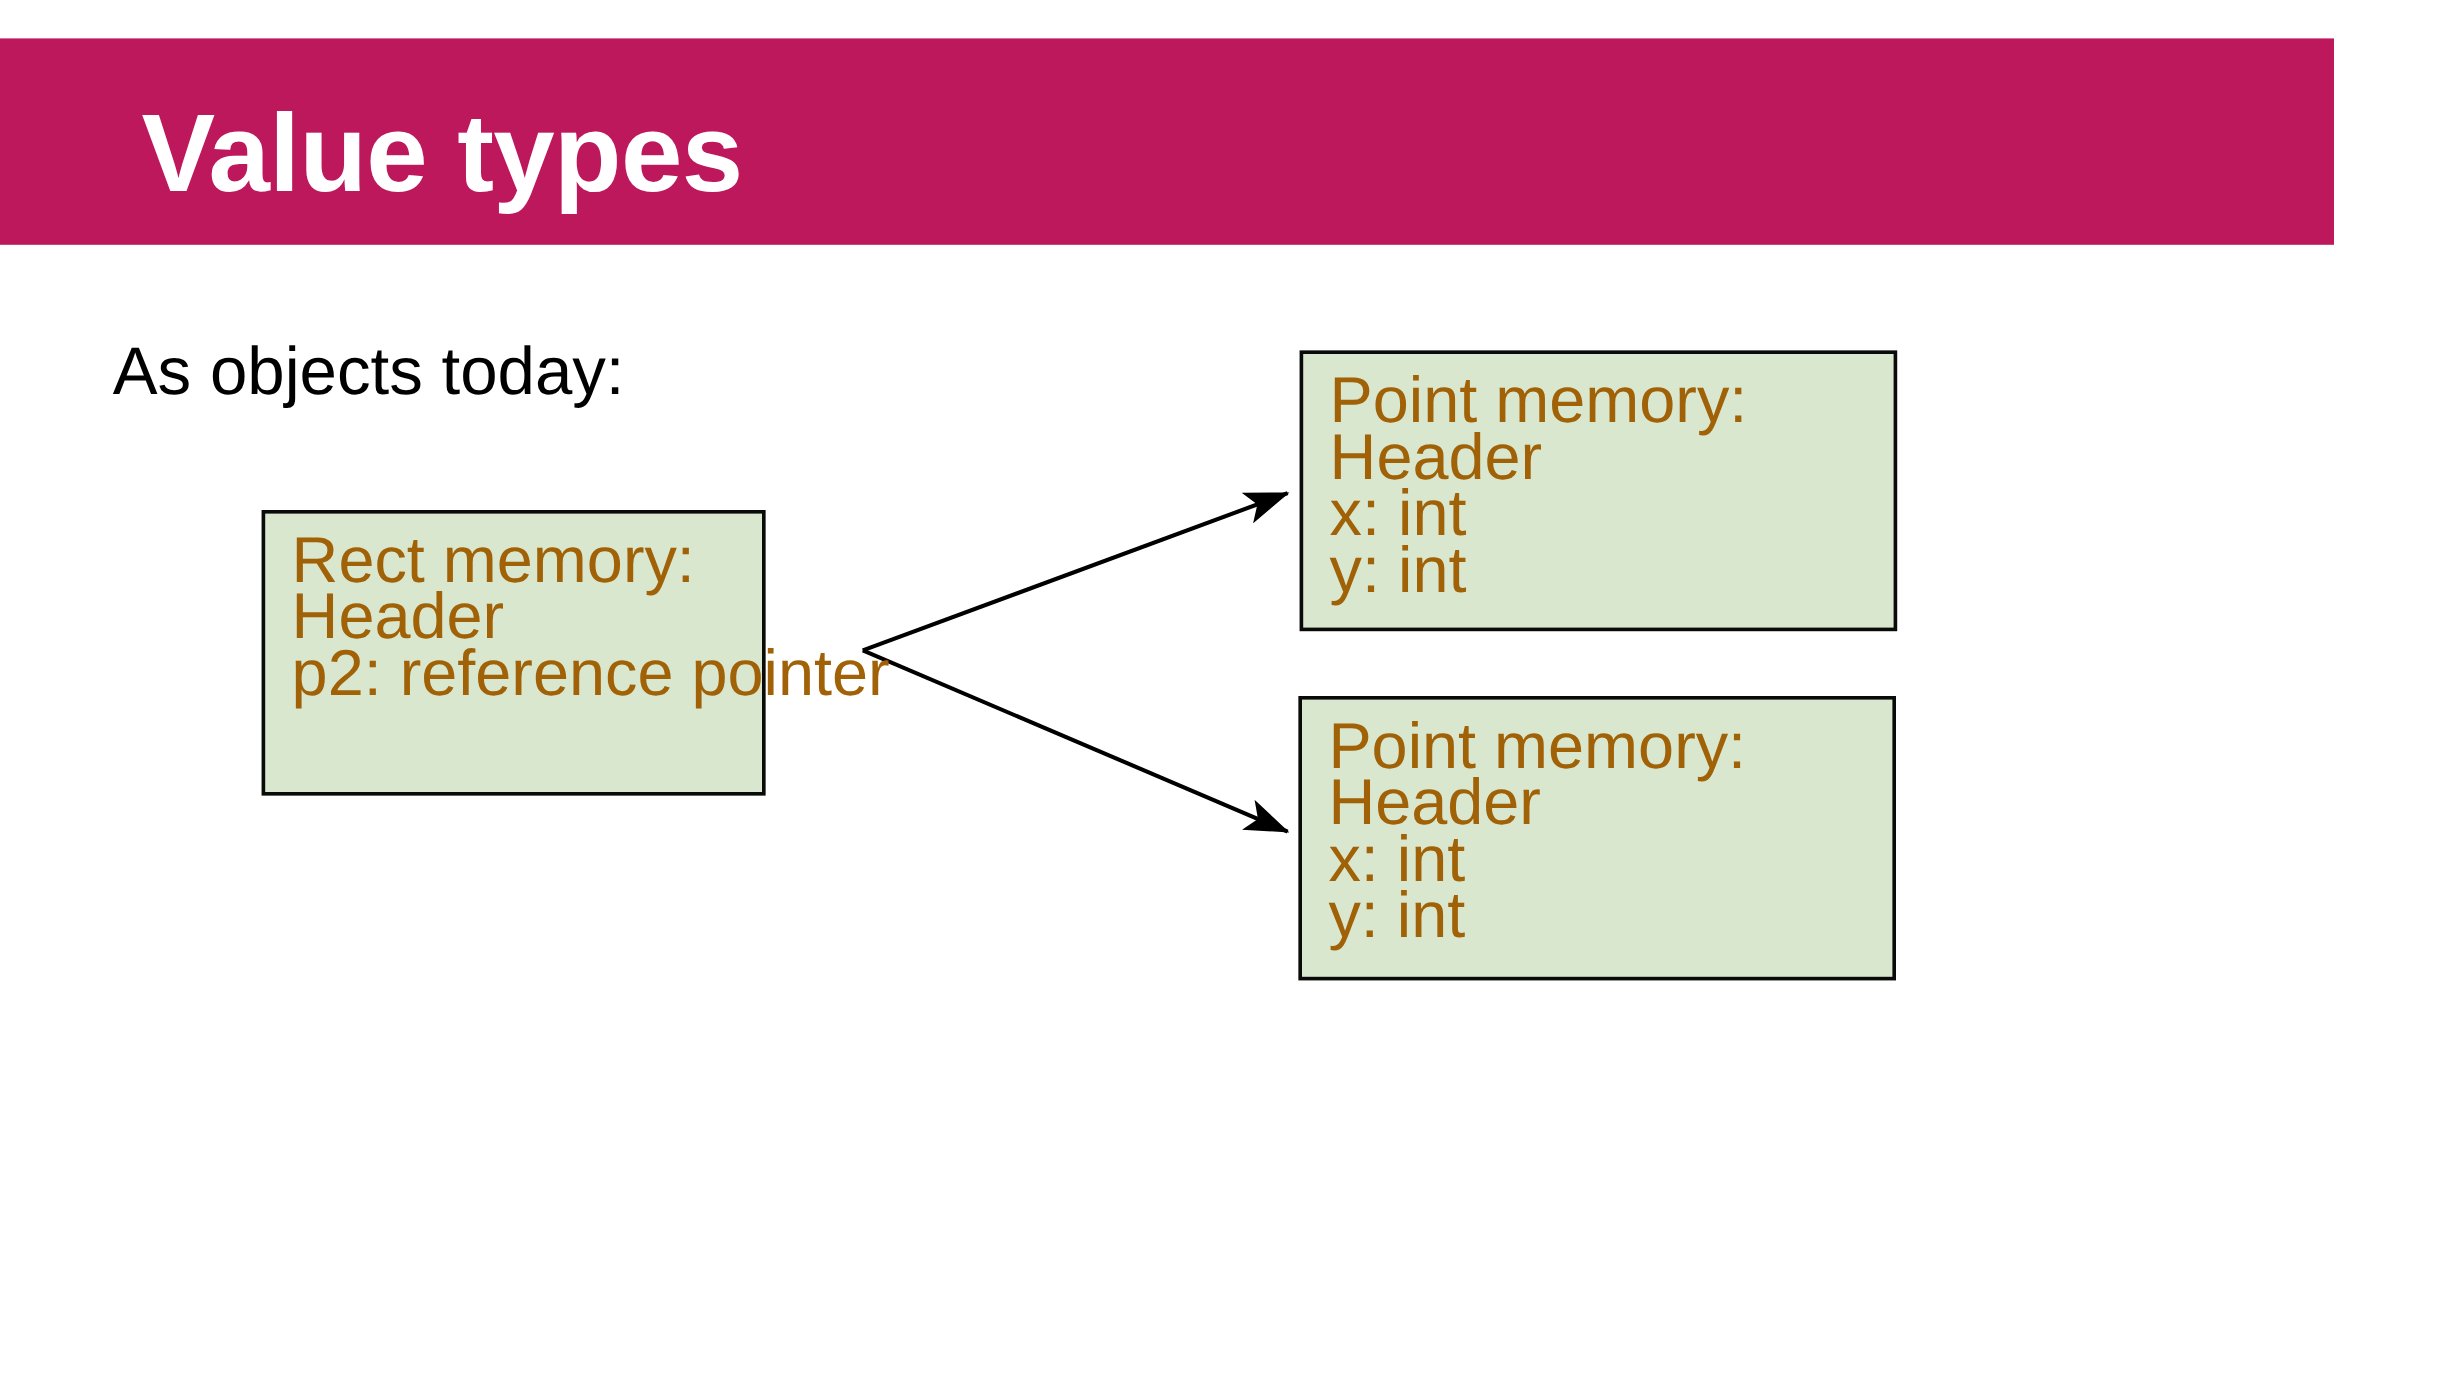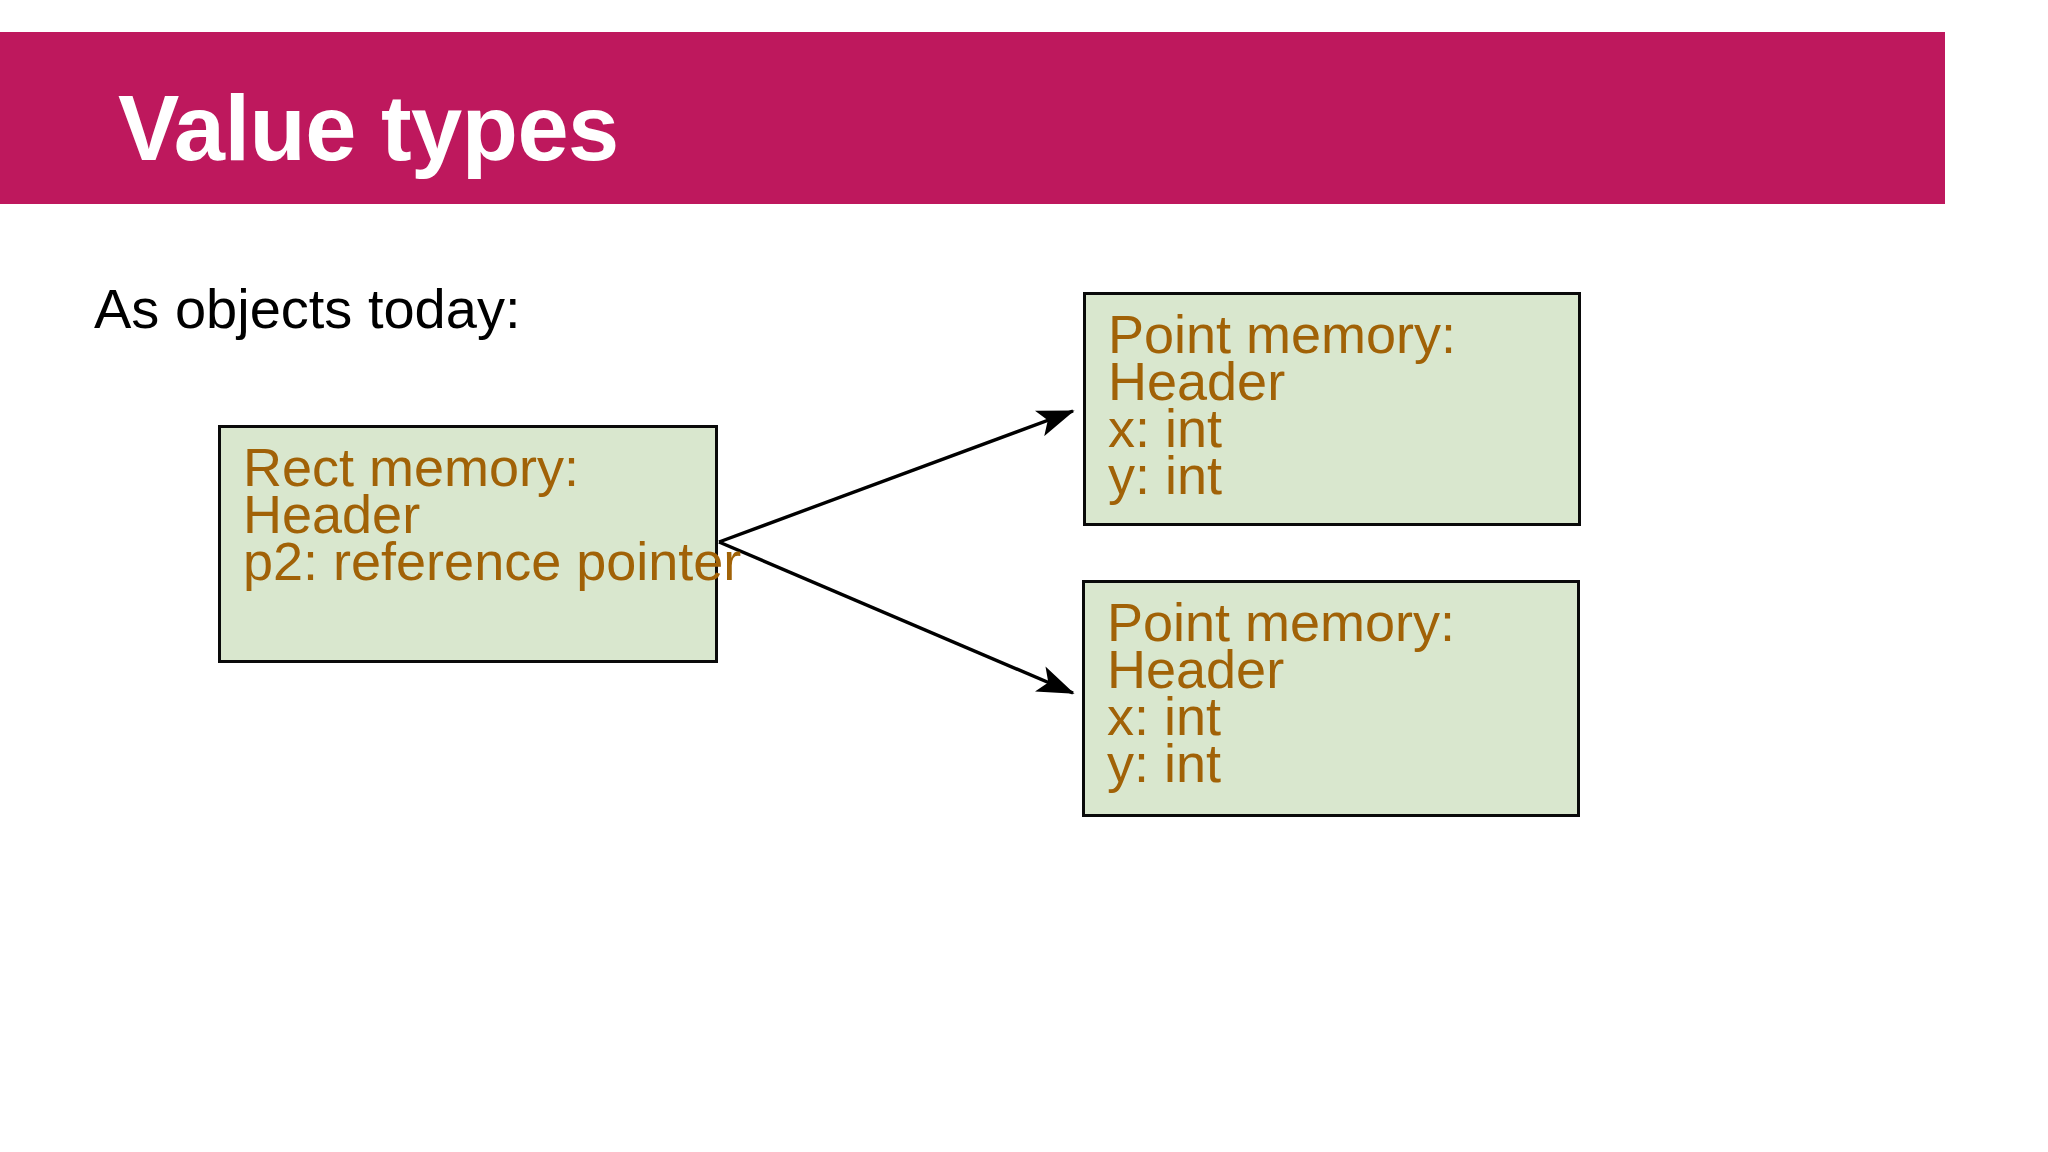--- a/index.html
+++ b/index.html
@@ -66,21 +66,21 @@
   .mem-line {
     font-size: 54px;
     line-height: 47px;
     color: #a16207;
     white-space: nowrap;
   }
 
   #rect-box {
     left: 218px;
     top: 425px;
-    width: 500px;
+    width: 420px;
     height: 238px;
   }
   #point-box-1 {
     left: 1083px;
     top: 292px;
     width: 498px;
     height: 234px;
   }
   #point-box-2 {
     left: 1082px;

